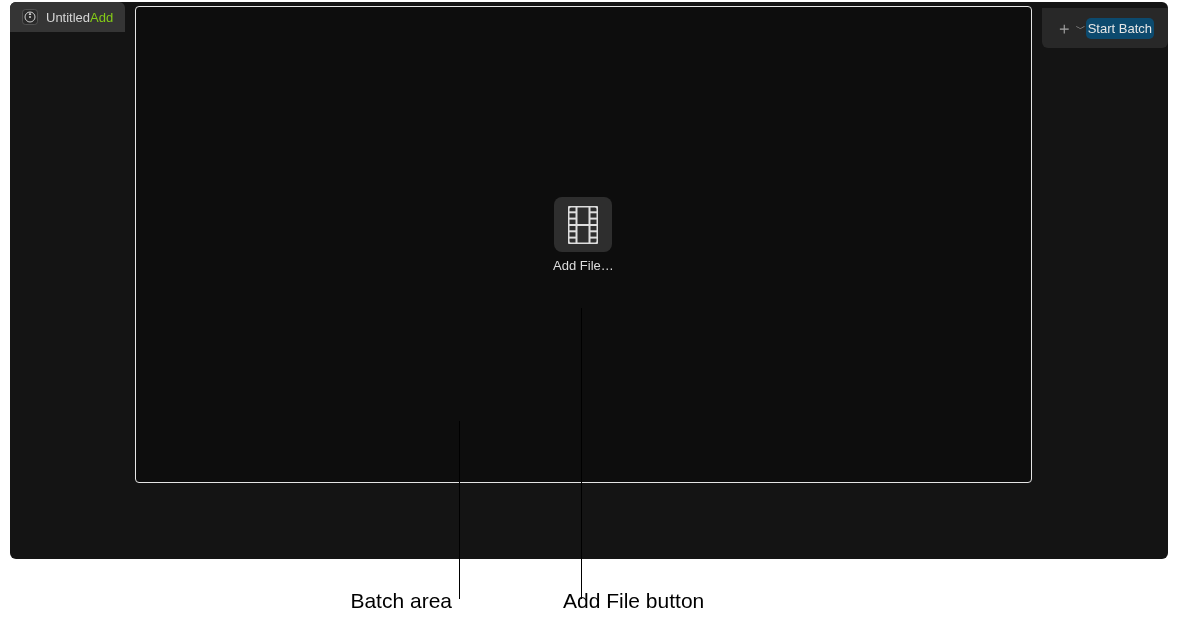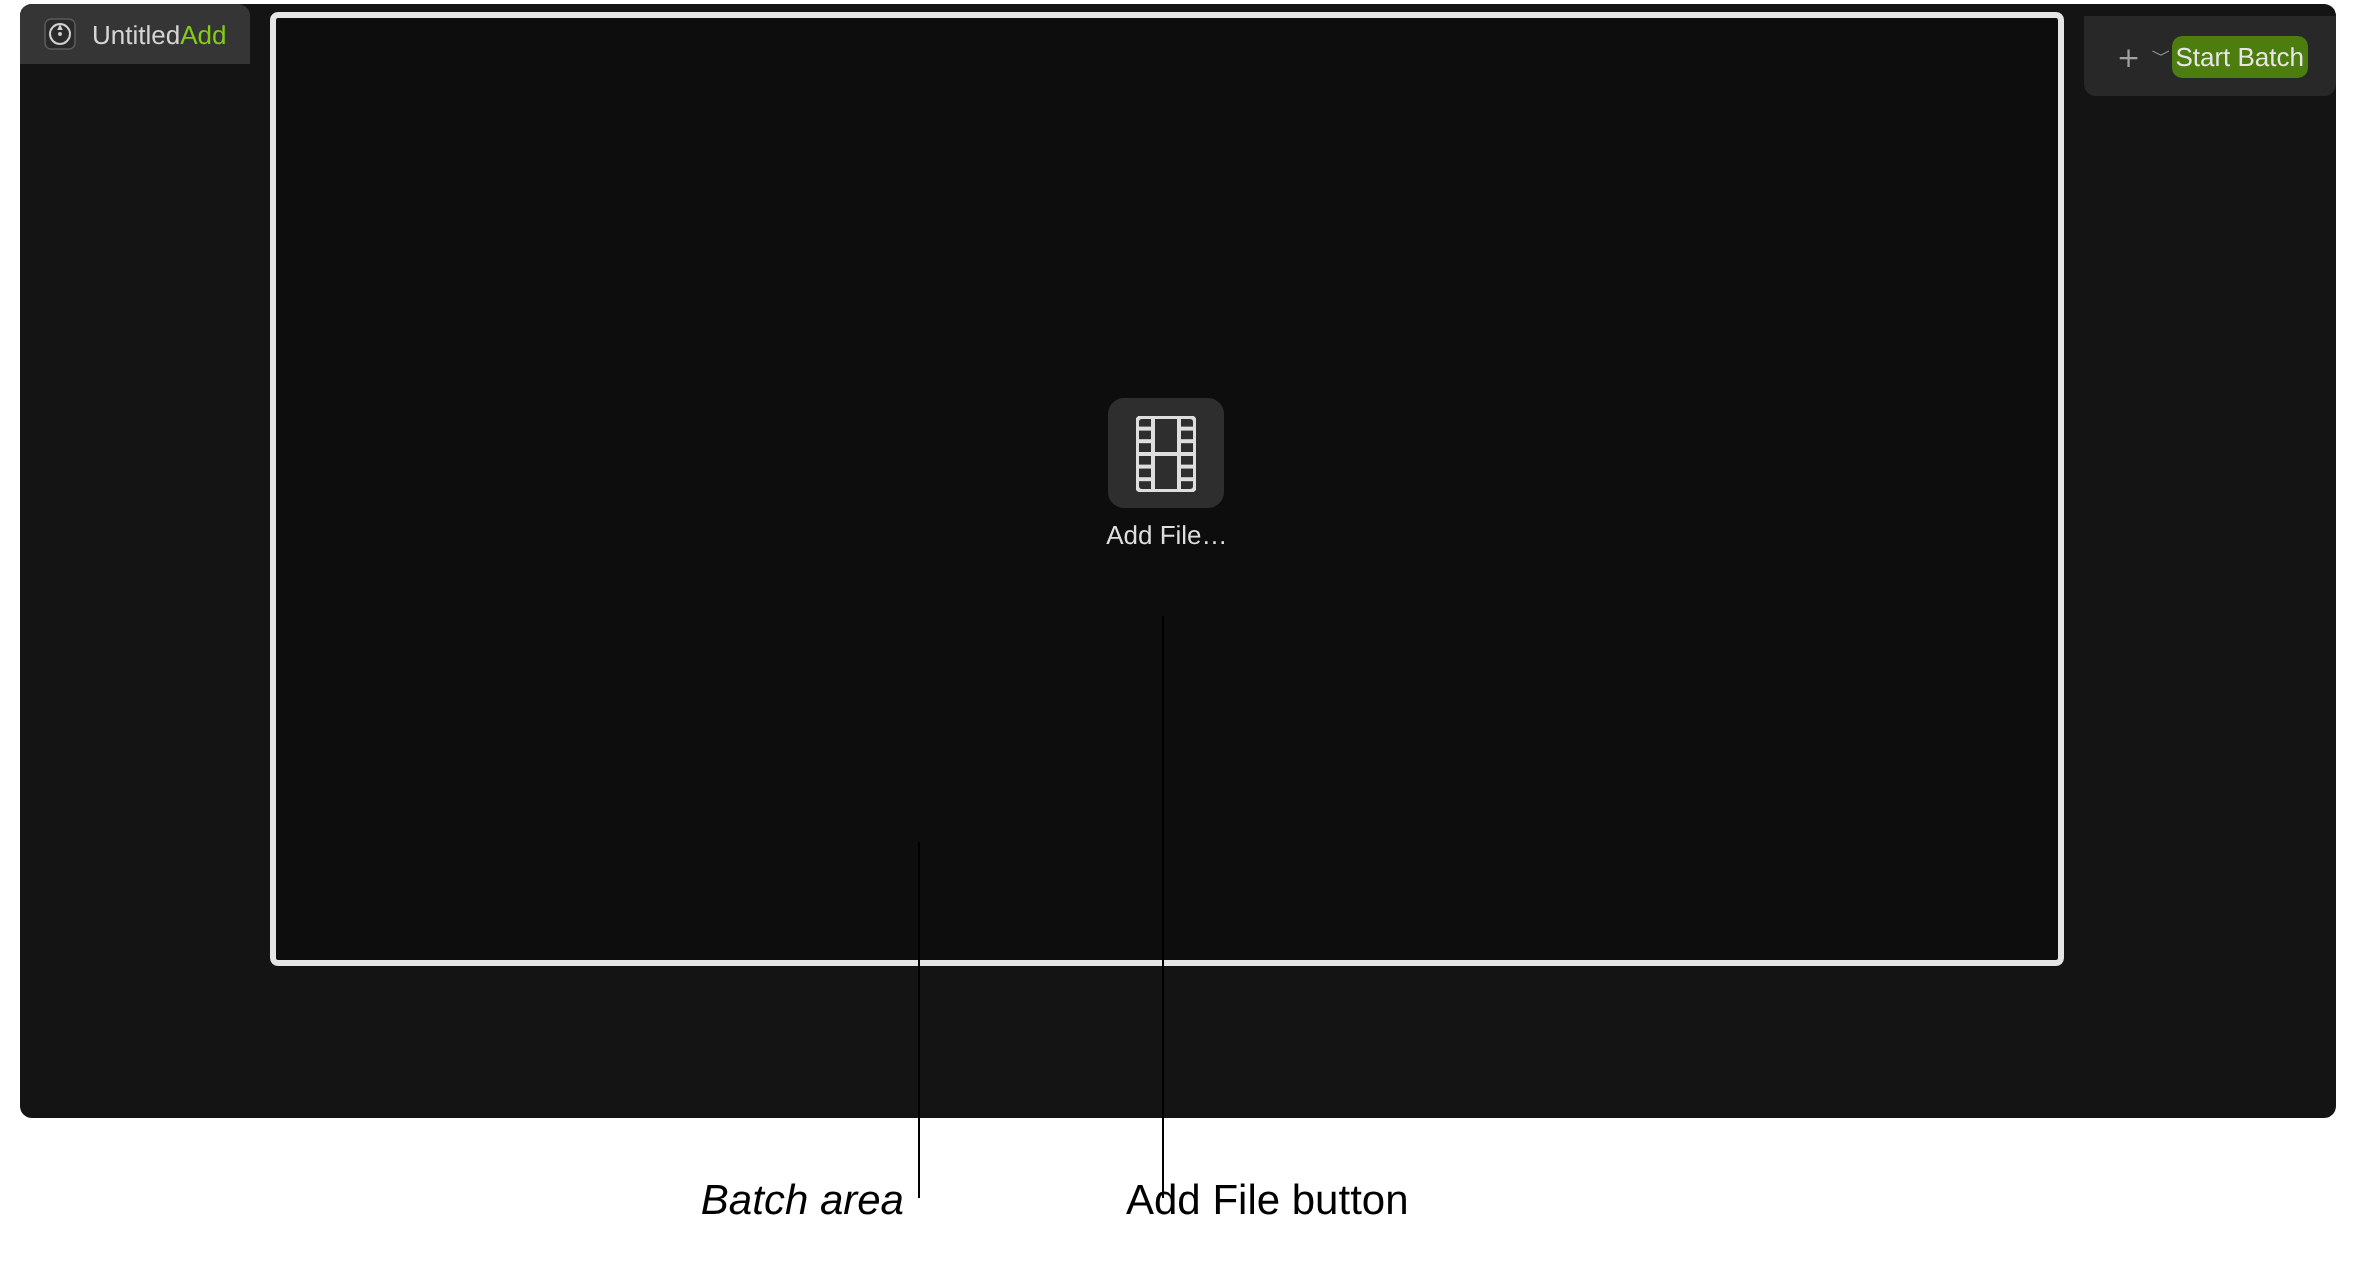--- a/index.html
+++ b/index.html
@@ -47,21 +47,21 @@
     .titlebar-spacer { flex: 1; }
     .add-link {
       color: #84cc16;
       font-size: 13px;
       cursor: pointer;
     }
     .batch-area {
       margin: 4px 10px 0 10px;
       flex: 1;
       background: #0d0d0d;
-      border: 3px solid #e5e5e5;
+      border: 1px solid #e5e5e5;
       border-radius: 4px;
       position: relative;
       height: 477px;
     }
     .addfile-btn {
       position: absolute;
       top: 190px;
       left: 50%;
       transform: translateX(-50%);
       width: 80px;
@@ -99,21 +99,21 @@
       color: #a2a2a2;
       font-size: 17px;
       display: flex;
       align-items: center;
       cursor: pointer;
       line-height: 1;
     }
     .footer-plus .chev { font-size: 10px; margin-left: 3px; margin-top: 2px;}
     .footer-spacer { flex: 1; }
     .start-batch {
-      background: #4d7c0f;
+      background: #0c4a6e;
       color: #e6e6e6;
       font-size: 13px;
       padding: 3px 2px;
       border-radius: 5px;
       cursor: pointer;
     }
 
     
     .callout-line {
       position: absolute;
@@ -133,21 +133,20 @@
     .callout-label {
       position: absolute;
       font-size: 21px;
       color: #000000;
       font-family: -apple-system, "Helvetica Neue", Arial, sans-serif;
     }
     .callout-label.lbl1 {
       top: 589px;
       right: 726px;
       text-align: left;
-      font-style: italic;
     }
     .callout-label.lbl2 {
       top: 589px;
       left: 563px;
       text-align: left;
     }
   </style>
 </head>
 <body>
 

